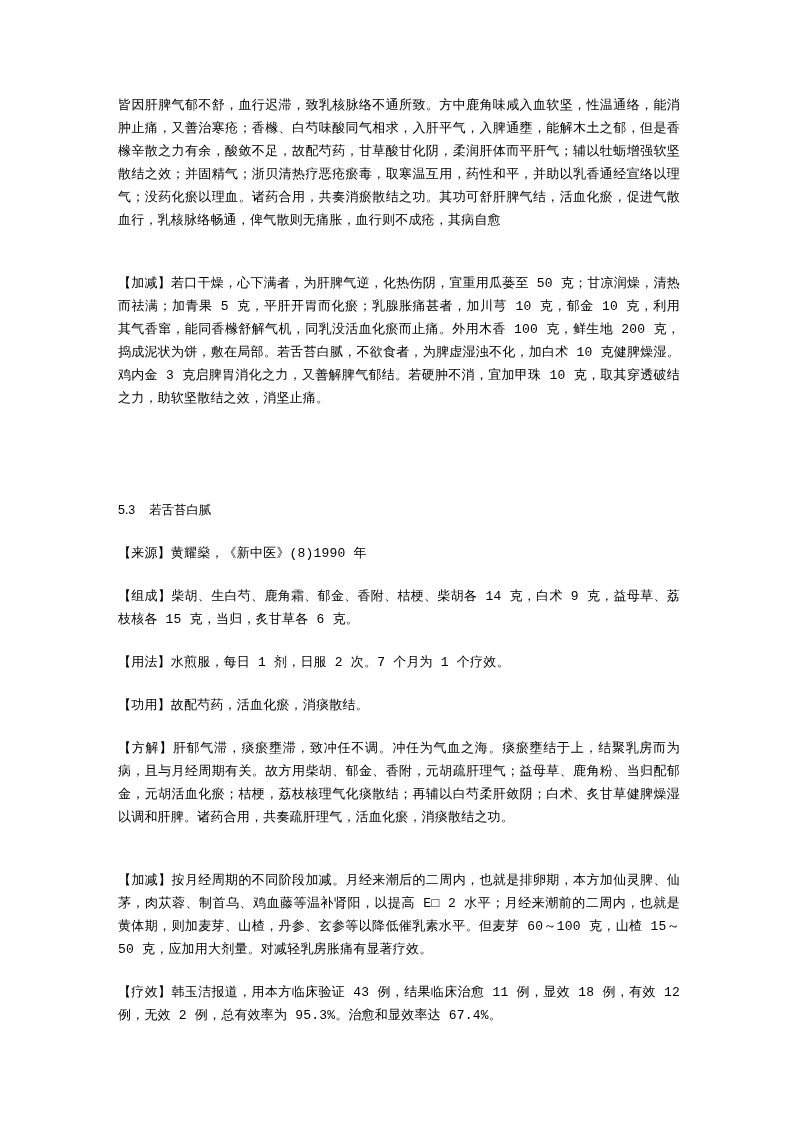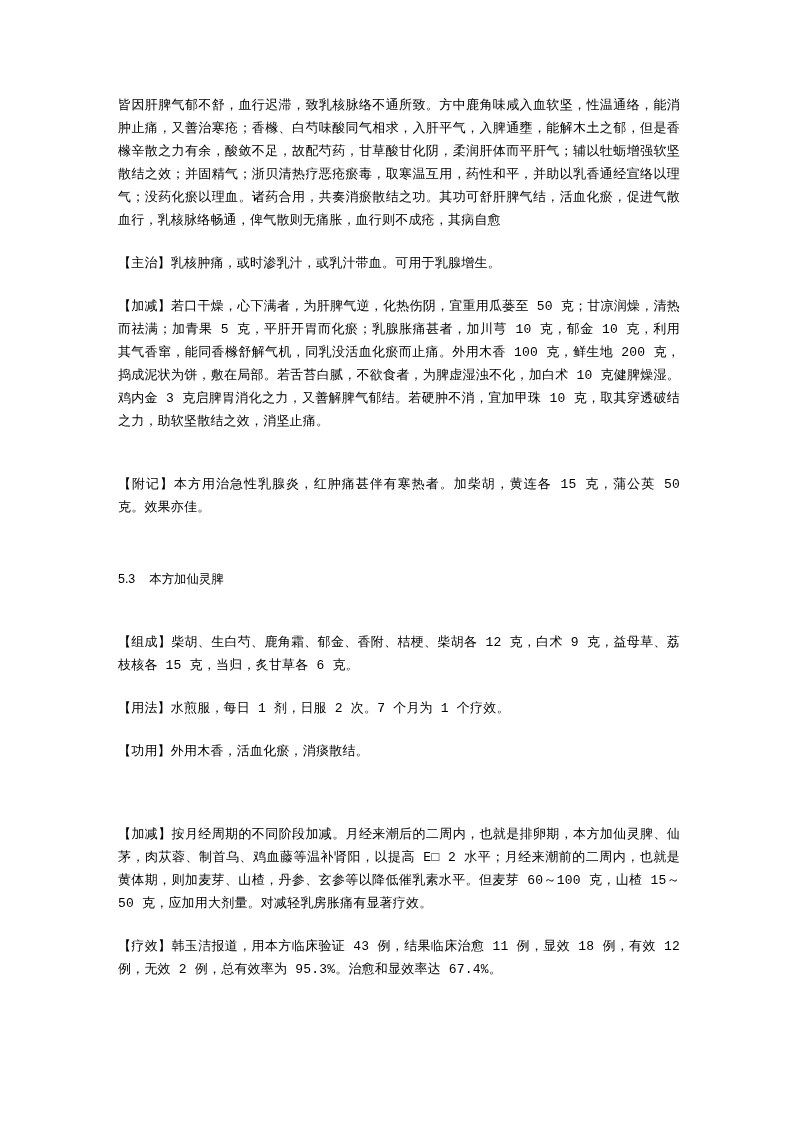--- a/index.html
+++ b/index.html
@@ -47,68 +47,68 @@
   </style>
 </head>
 <body>
 
 <div class="page">
 
   <p class="para">皆因肝脾气郁不舒，血行迟滞，致乳核脉络不通所致。方中鹿角味咸入血软坚，性温通络，能消肿止痛，又善治寒疮；香橼、白芍味酸同气相求，入肝平气，入脾通壅，能解木土之郁，但是香橼辛散之力有余，酸敛不足，故配芍药，甘草酸甘化阴，柔润肝体而平肝气；辅以牡蛎增强软坚散结之效；并固精气；浙贝清热疗恶疮瘀毒，取寒温互用，药性和平，并助以乳香通经宣络以理气；没药化瘀以理血。诸药合用，共奏消瘀散结之功。其功可舒肝脾气结，活血化瘀，促进气散血行，乳核脉络畅通，俾气散则无痛胀，血行则不成疮，其病自愈</p>
 
   <div class="gap"></div>
 
-  <p class="para">
-    <span class="tag">【主治】</span><span>乳核肿痛，或时渗乳汁，或乳汁带血。可用于乳腺增生。</span>
-  </p>
 
   <div class="gap"></div>
 
   <p class="para">
     <span class="tag">【加减】</span><span>若口干燥，心下满者，为肝脾气逆，化热伤阴，宜重用瓜蒌至 50 克；甘凉润燥，清热而祛满；加青果 5 克，平肝开胃而化瘀；乳腺胀痛甚者，加川芎 10 克，郁金 10 克，利用其气香窜，能同香橼舒解气机，同乳没活血化瘀而止痛。外用木香 100 克，鲜生地 200 克，捣成泥状为饼，敷在局部。若舌苔白腻，不欲食者，为脾虚湿浊不化，加白术 10 克健脾燥湿。鸡内金 3 克启脾胃消化之力，又善解脾气郁结。若硬肿不消，宜加甲珠 10 克，取其穿透破结之力，助软坚散结之效，消坚止痛。</span>
   </p>
 
   <div class="gap"></div>
 
 
   <div class="gap"></div>
 
-  <p class="para">
-    <span class="tag">【附记】</span><span>本方用治急性乳腺炎，红肿痛甚伴有寒热者。加柴胡，黄连各 15 克，蒲公英 50 克。效果亦佳。</span>
-  </p>
 
   <div class="gap-lg"></div>
 
   <p class="heading">
-    <span class="sec-num">5.3</span><span>本方加仙灵脾</span>
+    <span class="sec-num">5.3</span><span>若舌苔白腻</span>
   </p>
 
   <div class="gap"></div>
 
+  <p class="para">
+    <span class="tag">【来源】</span><span>黄耀燊，《新中医》(8)1990 年</span>
+  </p>
 
   <div class="gap"></div>
 
   <p class="para">
-    <span class="tag">【组成】</span><span>柴胡、生白芍、鹿角霜、郁金、香附、桔梗、柴胡各 12 克，白术 9 克，益母草、荔枝核各 15 克，当归，炙甘草各 6 克。</span>
+    <span class="tag">【组成】</span><span>柴胡、生白芍、鹿角霜、郁金、香附、桔梗、柴胡各 14 克，白术 9 克，益母草、荔枝核各 15 克，当归，炙甘草各 6 克。</span>
   </p>
 
   <div class="gap"></div>
 
   <p class="para">
     <span class="tag">【用法】</span><span>水煎服，每日 1 剂，日服 2 次。7 个月为 1 个疗效。</span>
   </p>
 
   <div class="gap"></div>
 
   <p class="para">
-    <span class="tag">【功用】</span><span>外用木香，活血化瘀，消痰散结。</span>
+    <span class="tag">【功用】</span><span>故配芍药，活血化瘀，消痰散结。</span>
   </p>
 
   <div class="gap"></div>
 
+  <p class="para">
+    <span class="tag">【方解】</span><span>肝郁气滞，痰瘀壅滞，致冲任不调。冲任为气血之海。痰瘀壅结于上，结聚乳房而为病，且与月经周期有关。故方用柴胡、郁金、香附，元胡疏肝理气；益母草、鹿角粉、当归配郁金，元胡活血化瘀；桔梗，荔枝核理气化痰散结；再辅以白芍柔肝敛阴；白术、炙甘草健脾燥湿以调和肝脾。诸药合用，共奏疏肝理气，活血化瘀，消痰散结之功。</span>
+  </p>
 
   <div class="gap"></div>
 
 
   <div class="gap"></div>
 
   <p class="para">
     <span class="tag">【加减】</span><span>按月经周期的不同阶段加减。月经来潮后的二周内，也就是排卵期，本方加仙灵脾、仙茅，肉苁蓉、制首乌、鸡血藤等温补肾阳，以提高 E□ 2 水平；月经来潮前的二周内，也就是黄体期，则加麦芽、山楂，丹参、玄参等以降低催乳素水平。但麦芽 60～100 克，山楂 15～50 克，应加用大剂量。对减轻乳房胀痛有显著疗效。</span>
   </p>
 

